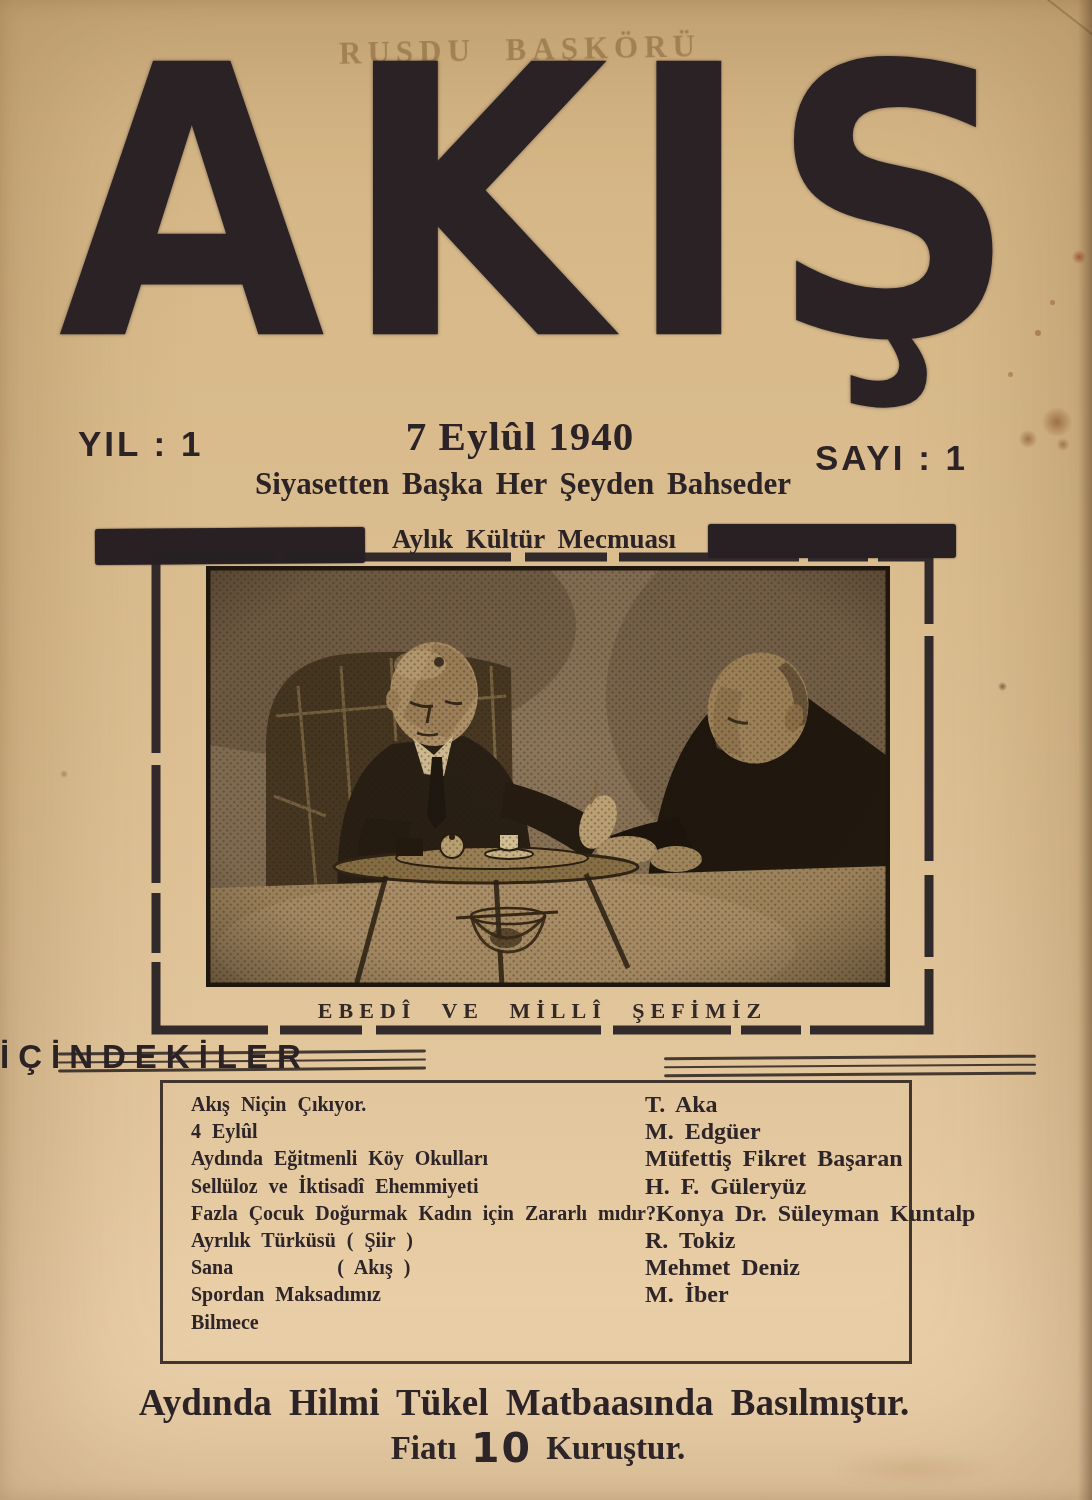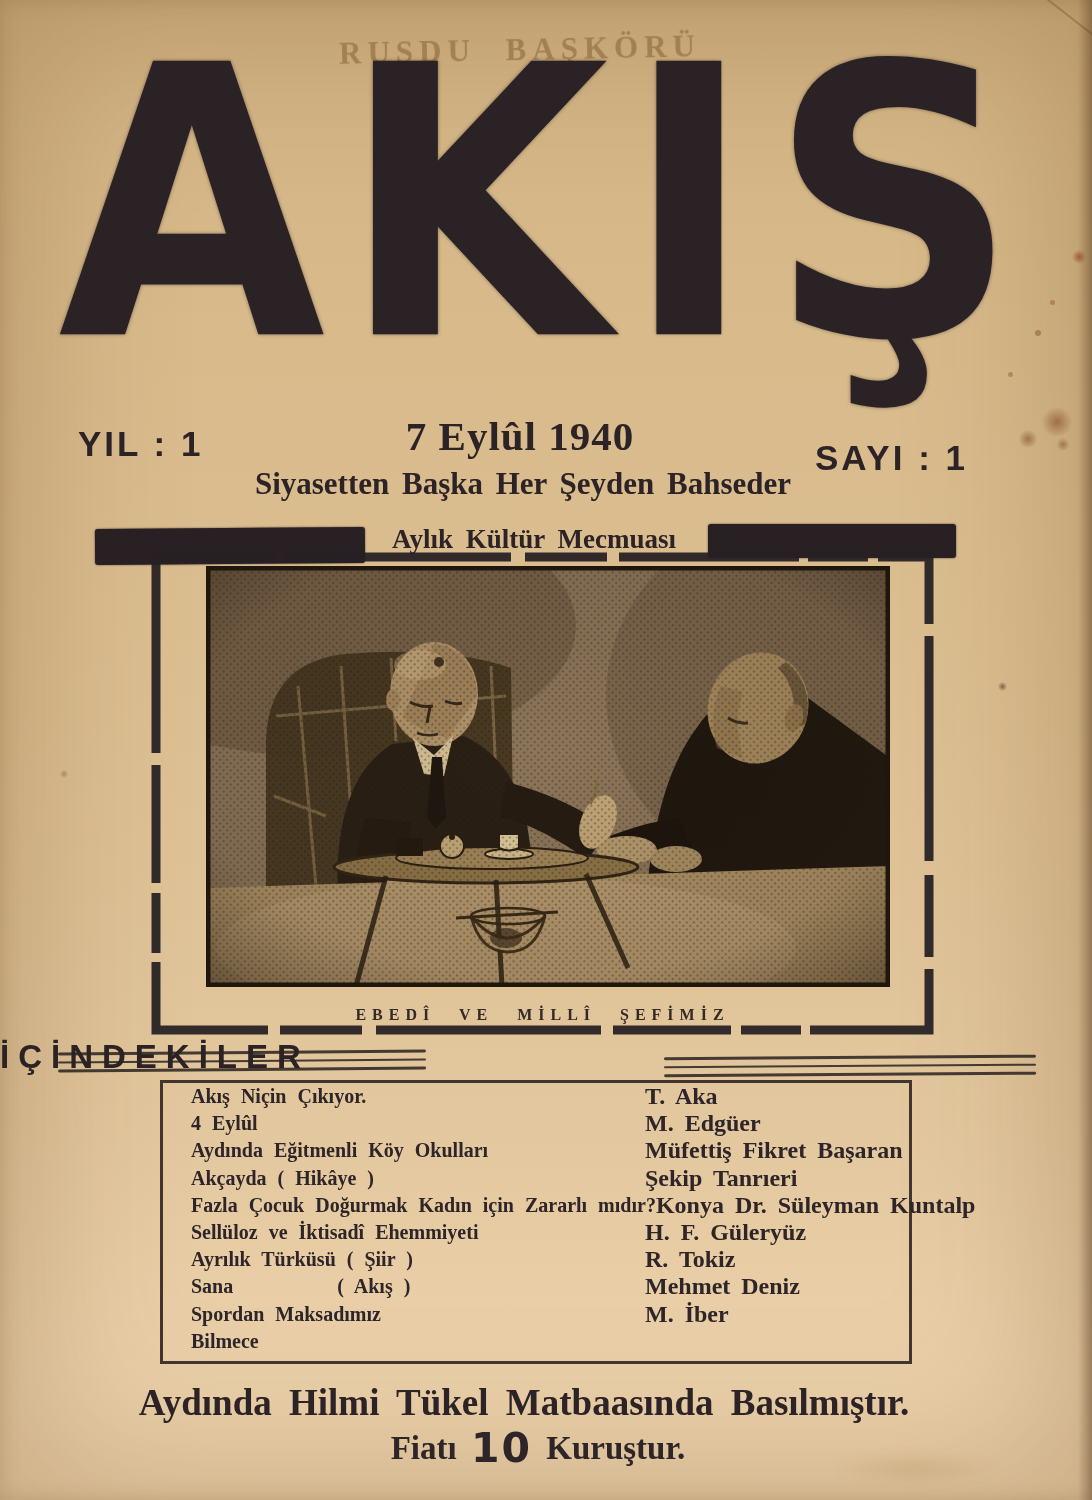--- a/index.html
+++ b/index.html
@@ -46,35 +46,35 @@
   .bar-right{left:708px; top:524px; width:248px; height:34px;}
   .tagline{position:absolute; top:524px; left:0; width:1092px; text-align:center;
     transform:translateX(-12px); font-weight:bold; font-size:27px; word-spacing:6px;}
 
   
   .photo-frame{position:absolute; left:150px; top:551px; width:785px; height:485px;}
   .frame-svg{position:absolute; left:0; top:0;}
   .photo{position:absolute; left:56px; top:15px; width:684px; height:421px; background:#8c765a;}
   .photo svg{display:block;}
   .photo-caption{position:absolute; left:0; bottom:12px; width:100%; text-align:center;
-    font-weight:bold; font-size:16px; letter-spacing:6px; word-spacing:14px; color:#332a28;
+    font-weight:bold; font-size:22px; letter-spacing:6px; word-spacing:14px; color:#332a28;
     filter:blur(.3px);}
 
   
   .toc-heading{position:absolute; top:1038px; left:0; width:1080px; 
     font-family:"Liberation Sans",sans-serif; font-weight:bold; font-size:33px;
     letter-spacing:9px; color:#2b2225;}
   .rules{position:absolute; display:flex; flex-direction:column; gap:6px;}
   .rules span{display:block; height:2.5px; background:rgba(41,33,31,.85); border-radius:2px;}
   .rules-left{left:58px; top:1051px; width:368px; transform:rotate(-.5deg);}
   .rules-right{left:664px; top:1056px; width:372px; transform:rotate(-.4deg);}
 
   
   .toc-box{position:absolute; left:160px; top:1080px; width:752px; height:284px;
-    border:3px solid rgba(42,33,31,.88); padding-top:0; box-sizing:border-box;}
+    border:3px solid rgba(42,33,31,.88); padding-top:8px; box-sizing:border-box;}
   .toc-row{display:flex; align-items:center; height:27.2px; white-space:nowrap;}
   .toc-title{flex:0 0 454px; margin-left:28px; font-weight:bold; font-size:20px;
     word-spacing:6px; color:#2e2529;}
   .toc-gap{display:inline-block; width:104px;}
   .toc-author{font-weight:bold; font-size:24px; word-spacing:5px; color:#2e2529;}
 
   .imprint{position:absolute; top:1381px; left:0; width:1092px; text-align:center;
     transform:translateX(-22px); font-weight:bold; font-size:37px; word-spacing:8px;}
   .price{position:absolute; top:1424px; left:0; width:1092px; text-align:center;
     transform:translateX(-8px); font-size:33px; font-weight:bold; color:#2e2529;}
@@ -224,30 +224,26 @@
     </div>
     <div class="toc-row">
       <span class="toc-title">4 Eylûl</span>
       <span class="toc-author">M. Edgüer</span>
     </div>
     <div class="toc-row">
       <span class="toc-title">Aydında Eğitmenli Köy Okulları</span>
       <span class="toc-author">Müfettiş Fikret Başaran</span>
     </div>
     <div class="toc-row">
-      <span class="toc-title">Akçayda ( Hikâye )</span>
-      <span class="toc-author">Şekip Tanrıeri</span>
+      <span class="toc-title">Sellüloz ve İktisadî Ehemmiyeti</span>
+      <span class="toc-author">H. F. Güleryüz</span>
     </div>
     <div class="toc-row">
       <span class="toc-title">Fazla Çocuk Doğurmak Kadın için Zararlı mıdır?</span>
       <span class="toc-author">Konya Dr. Süleyman Kuntalp</span>
-    </div>
-    <div class="toc-row">
-      <span class="toc-title">Sellüloz ve İktisadî Ehemmiyeti</span>
-      <span class="toc-author">H. F. Güleryüz</span>
     </div>
     <div class="toc-row">
       <span class="toc-title">Ayrılık Türküsü ( Şiir )</span>
       <span class="toc-author">R. Tokiz</span>
     </div>
     <div class="toc-row">
       <span class="toc-title"><span>Sana</span><span class="toc-gap"></span><span>( Akış )</span></span>
       <span class="toc-author">Mehmet Deniz</span>
     </div>
     <div class="toc-row">

